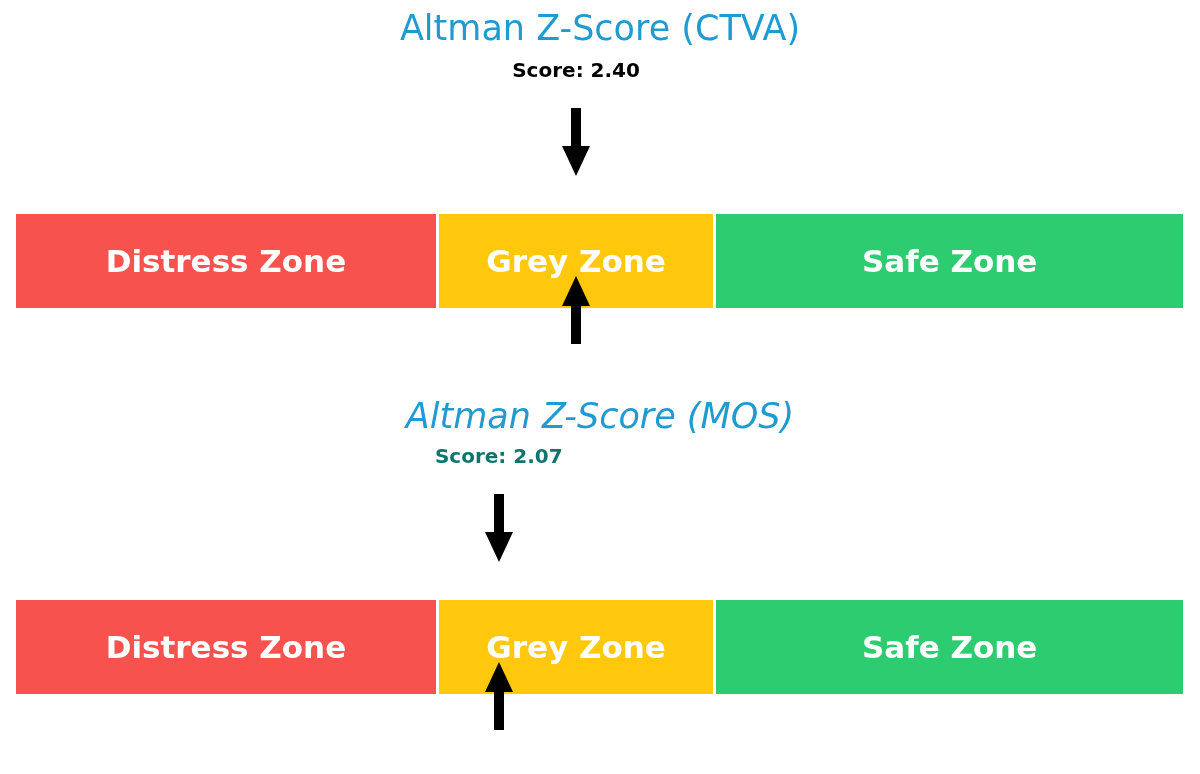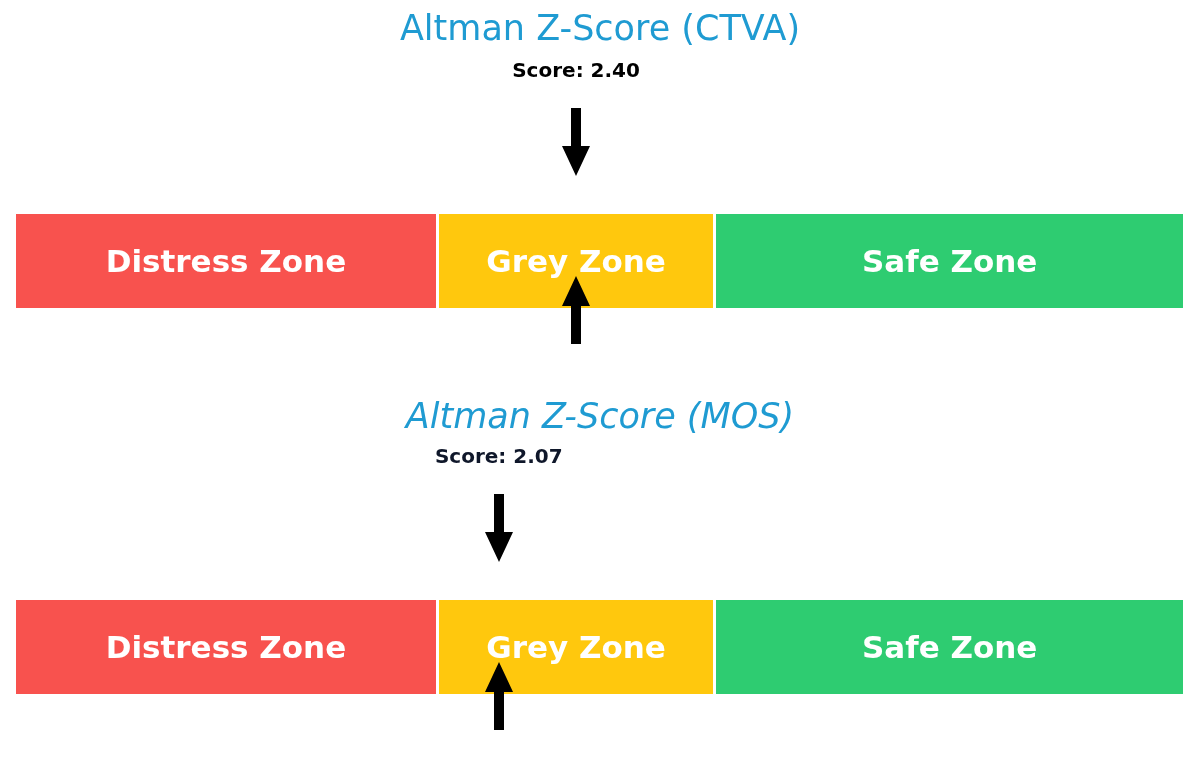--- a/index.html
+++ b/index.html
@@ -95,21 +95,21 @@
     </div>
     <div class="arrow arrow-up" style="left: 576.08px; color: rgb(0, 0, 0);">
       <svg viewBox="0 0 28 68" aria-hidden="true">
           <path fill="currentColor" d="M14 0 L28 30 H19 V68 H9 V30 H0 Z"></path>
         </svg>
     </div>
   </section>
 
   <section class="chart chart-1">
     <h2 class="chart-title" style="color: rgb(31, 155, 210); font-style: italic;">Altman Z-Score (MOS)</h2>
-    <div class="score-label" style="left: 498.794px; color: #0f172a;">Score: 2.07</div>
+    <div class="score-label" style="left: 498.794px; color: #0f766e;">Score: 2.07</div>
     <div class="arrow arrow-down" style="left: 498.794px; color: rgb(0, 0, 0);">
       <svg viewBox="0 0 28 68" aria-hidden="true">
           <path fill="currentColor" d="M9 0 H19 V38 H28 L14 68 L0 38 H9 Z"></path>
         </svg>
     </div>
     <div class="zone-bar">
       <div class="zone" style="left: 15.5px; width: 420.902px; background: rgb(248, 82, 78);">
         <span style="color: rgb(255, 255, 255);">Distress Zone</span>
       </div>
       <div class="zone" style="left: 439.402px; width: 273.356px; background: rgb(255, 200, 13);">

